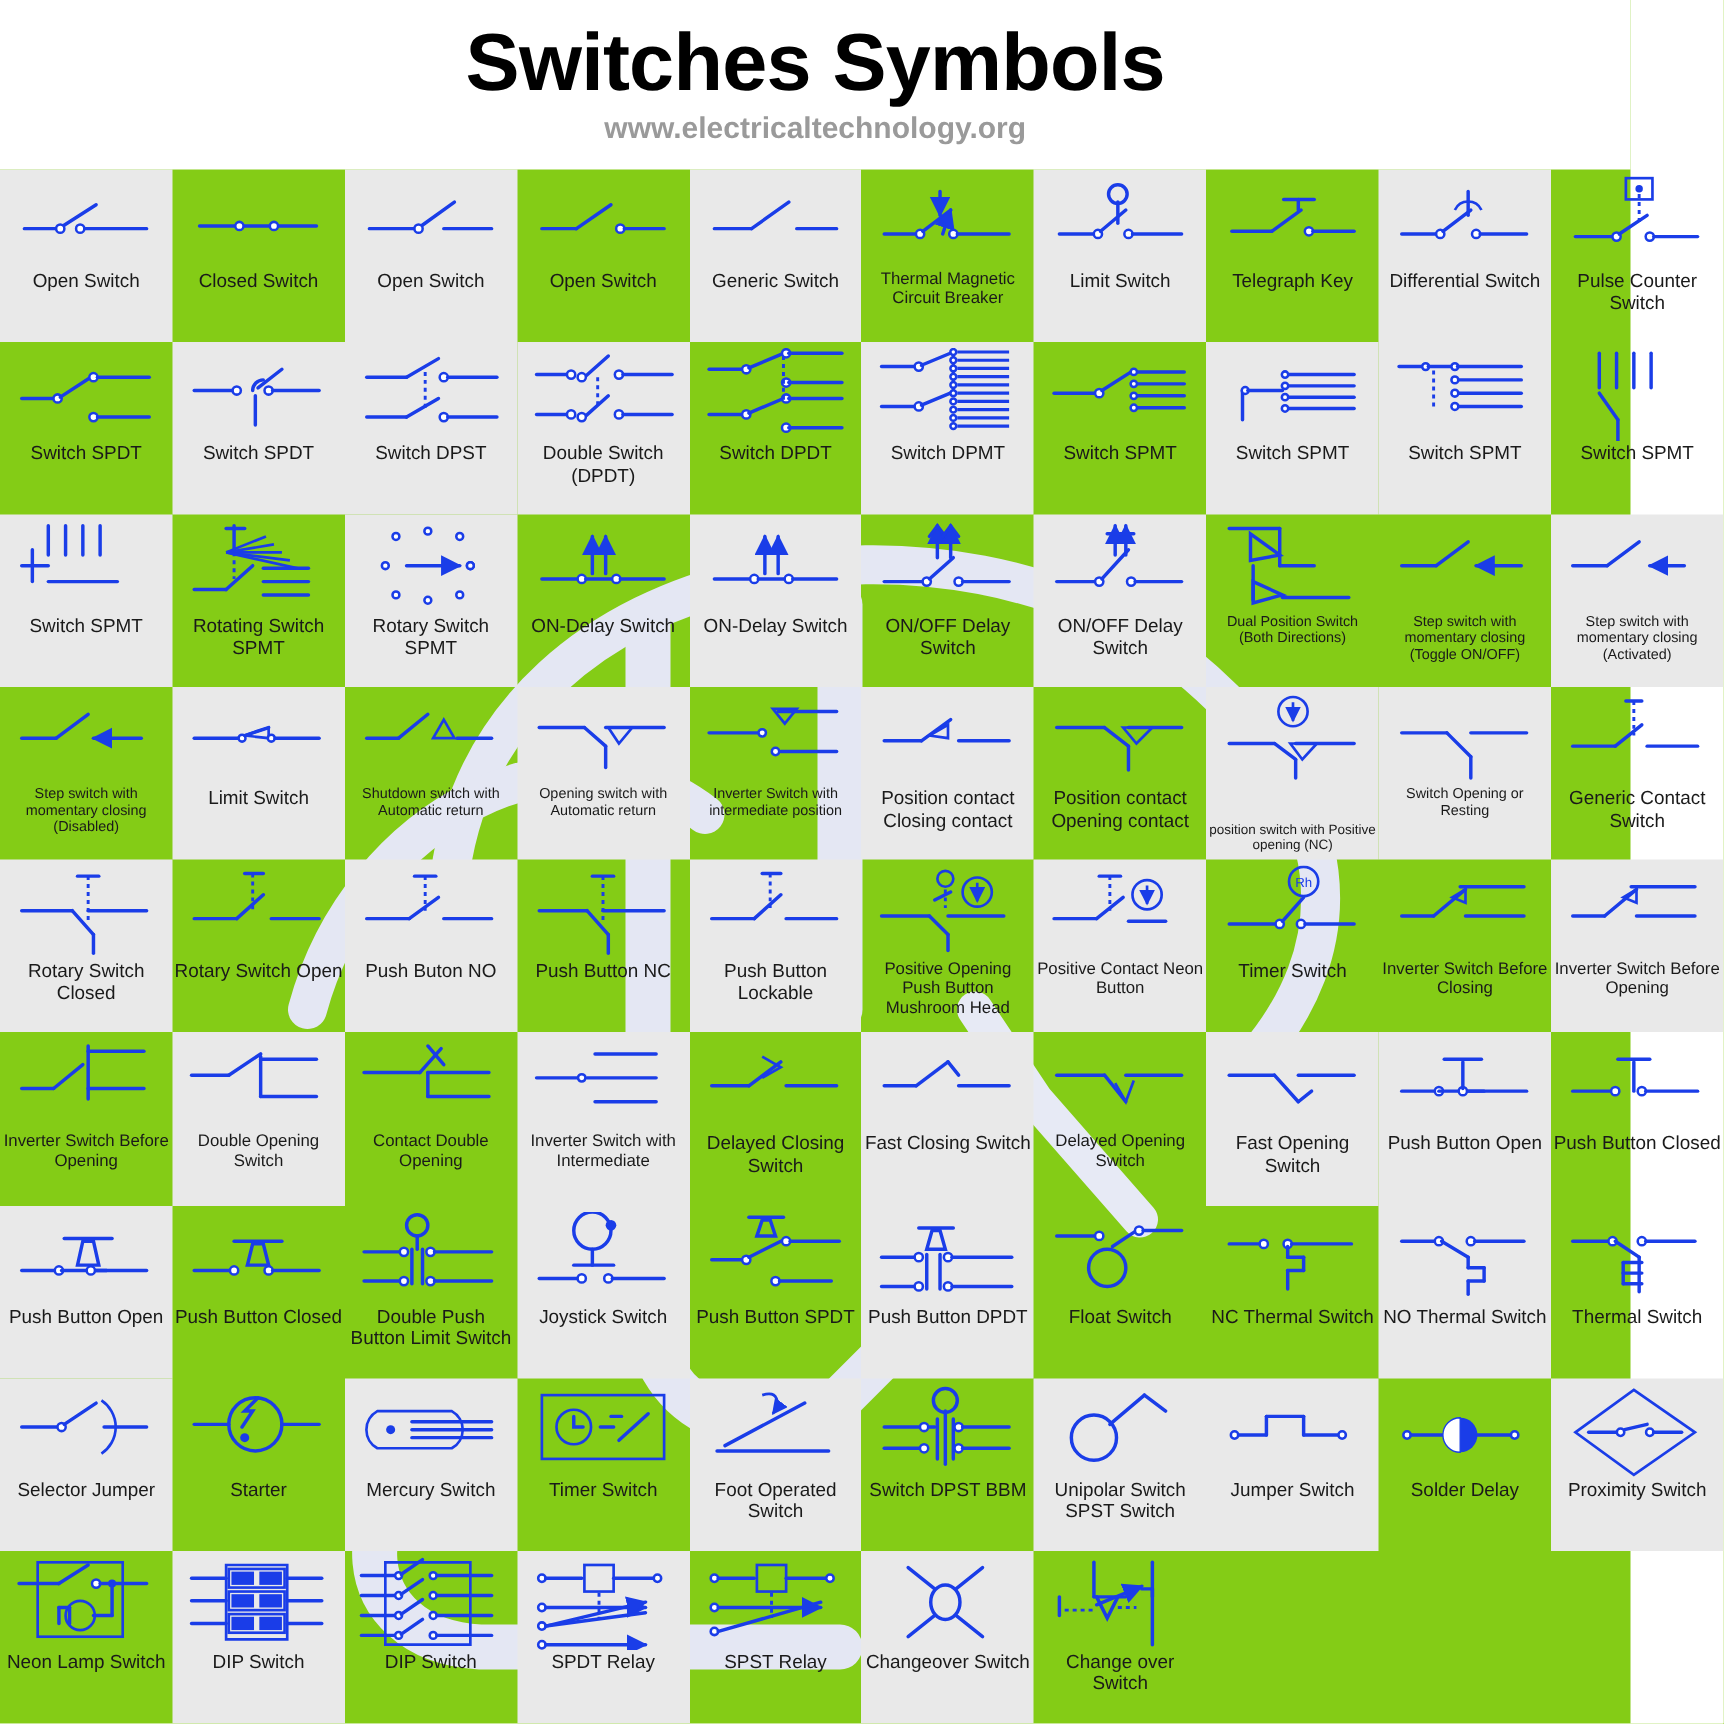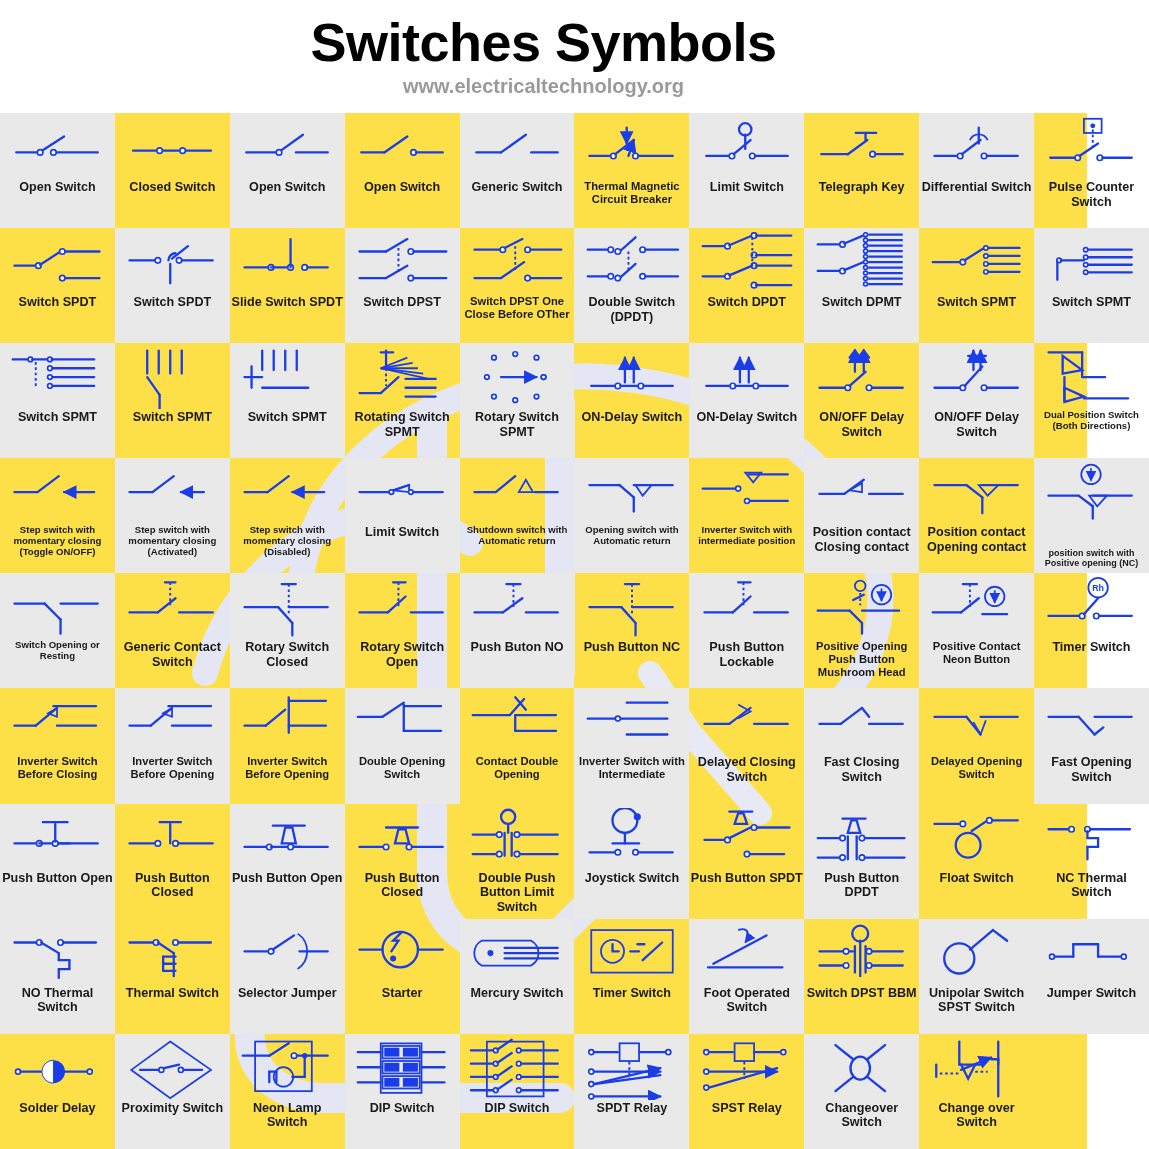--- a/index.html
+++ b/index.html
@@ -6,21 +6,21 @@
   html, body {
     margin: 0; padding: 0;
     width: 1149px; height: 1149px;
     background: #ffffff;
     font-family: "Liberation Sans", sans-serif;
     overflow: hidden;
   }
   #page {
     position: relative;
     width: 1087px; height: 1149px;
-    background: #fde047;
+    background: #84cc16;
   }
   
   #header {
     height: 113px;
     display: flex; flex-direction: column;
     align-items: center; justify-content: center;
     background: #fff;
     position: relative; z-index: 5;
   }
   #title {
@@ -48,21 +48,20 @@
     opacity: 1;
   }
   
   #grid {
     position: relative;
     z-index: 2;
     display: grid;
     grid-template-columns: repeat(10, 114.9px);
     grid-template-rows: repeat(9, 115.1px);
     width: 1149px;
-    font-weight: bold;
   }
   .cell {
     position: relative;
     display: flex;
     flex-direction: column;
     align-items: center;
     justify-content: flex-start;
     padding: 4px 2px 3px;
     overflow: hidden;
   }
@@ -239,60 +238,33 @@
           <path stroke="#1a3de8" fill="none" stroke-width="2.6" stroke-linecap="round" d="M6 32 H36"></path>
           <circle cx="38" cy="32" r="3.1" stroke="#1a3de8" fill="#fff" stroke-width="1.9"></circle>
           <path stroke="#1a3de8" fill="none" stroke-width="2.6" stroke-linecap="round" d="M50 32 A8 8 0 0 1 58 24"></path>
           <path stroke="#1a3de8" fill="none" stroke-width="2.6" stroke-linecap="round" d="M52 36 L52 58"></path>
           <path stroke="#1a3de8" fill="none" stroke-width="2.6" stroke-linecap="round" d="M54 30 L72 16"></path>
           <circle cx="62" cy="32" r="3.1" stroke="#1a3de8" fill="#fff" stroke-width="1.9"></circle>
           <path stroke="#1a3de8" fill="none" stroke-width="2.6" stroke-linecap="round" d="M65 32 H100"></path>
         </svg>
         <div class="lbl">Switch SPDT</div>
       </div>
-      <div class="cell plain">
-        <svg class="sym" viewBox="0 0 108 70">
-          <path stroke="#1a3de8" fill="none" stroke-width="2.6" stroke-linecap="round" d="M6 40 H34"></path>
-          <circle cx="36" cy="40" r="3.1" stroke="#1a3de8" fill="#fff" stroke-width="1.9"></circle>
-          <path stroke="#1a3de8" fill="none" stroke-width="2.6" stroke-linecap="round" d="M36 40 H58"></path>
-          <circle cx="58" cy="40" r="3.1" stroke="#1a3de8" fill="#fff" stroke-width="1.9"></circle>
-          <path stroke="#1a3de8" fill="none" stroke-width="2.6" stroke-linecap="round" d="M58 40 L58 8"></path>
-          <circle cx="74" cy="40" r="3.1" stroke="#1a3de8" fill="#fff" stroke-width="1.9"></circle>
-          <path stroke="#1a3de8" fill="none" stroke-width="2.6" stroke-linecap="round" d="M77 40 H100"></path>
-        </svg>
-        <div class="lbl">Slide Switch SPDT</div>
-      </div>
       <div class="cell alt">
         <svg class="sym" viewBox="0 0 108 70">
           <path stroke="#1a3de8" fill="none" stroke-width="2.6" stroke-linecap="round" d="M6 22 H36"></path>
           <path stroke="#1a3de8" fill="none" stroke-width="2.6" stroke-linecap="round" d="M36 22 L60 8"></path>
           <circle cx="64" cy="22" r="3.1" stroke="#1a3de8" fill="#fff" stroke-width="1.9"></circle>
           <path stroke="#1a3de8" fill="none" stroke-width="2.6" stroke-linecap="round" d="M67 22 H104"></path>
           <path stroke="#1a3de8" fill="none" stroke-width="2.6" stroke-linecap="round" d="M6 52 H36"></path>
           <path stroke="#1a3de8" fill="none" stroke-width="2.6" stroke-linecap="round" d="M36 52 L60 38"></path>
           <circle cx="64" cy="52" r="3.1" stroke="#1a3de8" fill="#fff" stroke-width="1.9"></circle>
           <path stroke="#1a3de8" fill="none" stroke-width="2.6" stroke-linecap="round" d="M67 52 H104"></path>
           <path stroke="#1a3de8" fill="none" stroke-width="2.2" stroke-dasharray="3,3" d="M50 18 L50 46"></path>
         </svg>
         <div class="lbl">Switch DPST</div>
-      </div>
-      <div class="cell plain">
-        <svg class="sym" viewBox="0 0 108 70">
-          <path stroke="#1a3de8" fill="none" stroke-width="2.6" stroke-linecap="round" d="M6 20 H36"></path>
-          <circle cx="38" cy="20" r="3.1" stroke="#1a3de8" fill="#fff" stroke-width="1.9"></circle>
-          <path stroke="#1a3de8" fill="none" stroke-width="2.6" stroke-linecap="round" d="M40 18 L60 8"></path>
-          <circle cx="66" cy="20" r="3.1" stroke="#1a3de8" fill="#fff" stroke-width="1.9"></circle>
-          <path stroke="#1a3de8" fill="none" stroke-width="2.6" stroke-linecap="round" d="M69 20 H104"></path>
-          <path stroke="#1a3de8" fill="none" stroke-width="2.6" stroke-linecap="round" d="M6 52 H36"></path>
-          <path stroke="#1a3de8" fill="none" stroke-width="2.6" stroke-linecap="round" d="M36 52 L62 34"></path>
-          <circle cx="66" cy="52" r="3.1" stroke="#1a3de8" fill="#fff" stroke-width="1.9"></circle>
-          <path stroke="#1a3de8" fill="none" stroke-width="2.6" stroke-linecap="round" d="M69 52 H104"></path>
-          <path stroke="#1a3de8" fill="none" stroke-width="2.2" stroke-dasharray="3,3" d="M52 16 L52 46"></path>
-        </svg>
-        <div class="lbl sm">Switch DPST One Close Before OTher</div>
       </div>
       <div class="cell alt">
         <svg class="sym" viewBox="0 0 108 70">
           <path stroke="#1a3de8" fill="none" stroke-width="2.6" stroke-linecap="round" d="M4 20 H28"></path>
           <circle cx="30" cy="20" r="3.1" stroke="#1a3de8" fill="#fff" stroke-width="1.9"></circle>
           <path stroke="#1a3de8" fill="none" stroke-width="2.6" stroke-linecap="round" d="M40 22 L58 6"></path>
           <circle cx="38" cy="22" r="3.1" stroke="#1a3de8" fill="#fff" stroke-width="1.9"></circle>
           <circle cx="66" cy="20" r="3.1" stroke="#1a3de8" fill="#fff" stroke-width="1.9"></circle>
           <path stroke="#1a3de8" fill="none" stroke-width="2.6" stroke-linecap="round" d="M69 20 H106"></path>
           <path stroke="#1a3de8" fill="none" stroke-width="2.6" stroke-linecap="round" d="M4 50 H28"></path>

